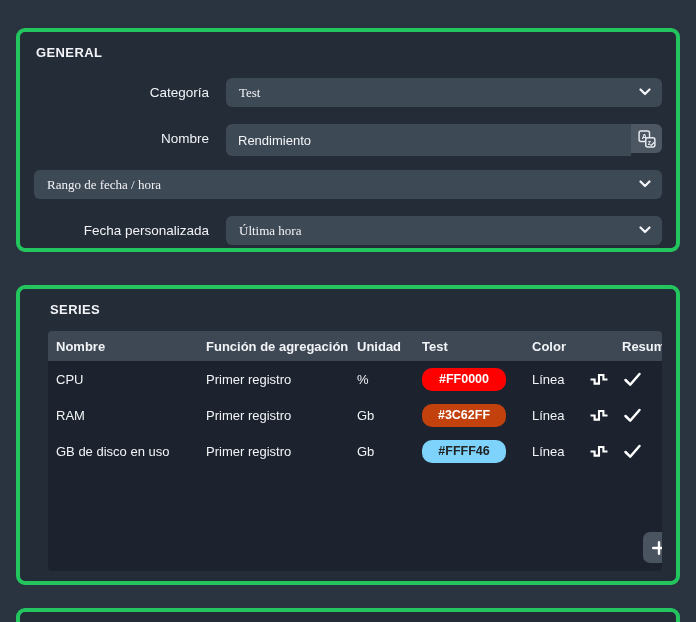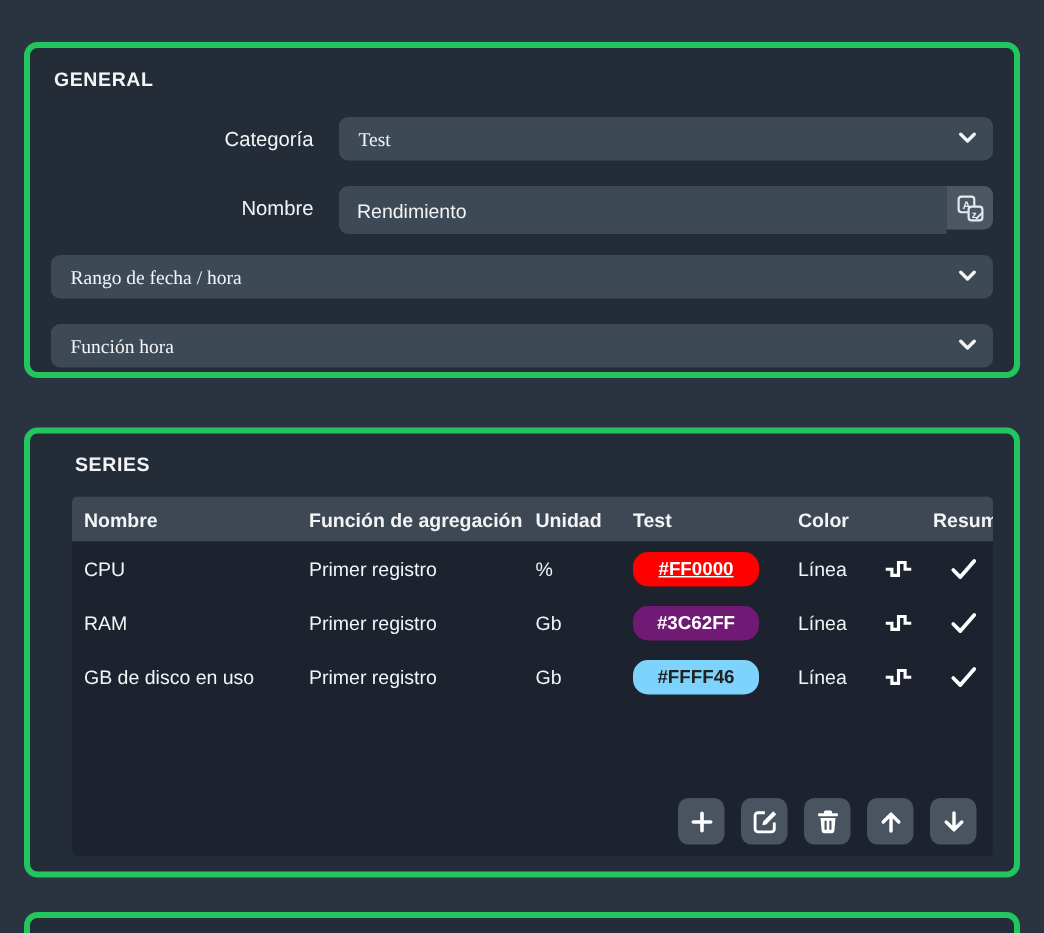--- a/index.html
+++ b/index.html
@@ -87,21 +87,21 @@
     color: #f2f4f7;
     font-size: 13px;
     font-weight: bold;
   }
   .thead .hcell { white-space: nowrap; }
   .thead .hcell.center { text-align: right; }
   .tbody-wrap {
     height: 210px;
     background: #1c232e;
     display: flex;
-    flex-direction: column;
+    flex-direction: row;
   }
   .trow { height: 36px; color: #f2f4f7; font-size: 13px; cursor: pointer; }
   .cell { white-space: nowrap; }
   .cell.center { display: flex; justify-content: center; align-items: center; }
   .badge {
     display: inline-flex;
     align-items: center; justify-content: center;
     width: 84px; height: 23px;
     border-radius: 10px;
     font-size: 12.5px;
@@ -172,23 +172,24 @@
         <span class="chevron">
           <svg width="12" height="8" viewBox="0 0 12 8">
               <polyline points="1.5,1.5 6,6 10.5,1.5" fill="none" stroke="#f2f4f7" stroke-width="2.2" stroke-linecap="round" stroke-linejoin="round"></polyline>
             </svg>
         </span>
       </div>
     </div>
   </div>
 
   <div class="form-row">
+    <label class="form-label">Fecha personalizada</label>
     <div class="control">
       <div class="select">
-        <span>Función hora</span>
+        <span>Última hora</span>
         <span class="chevron">
           <svg width="12" height="8" viewBox="0 0 12 8">
               <polyline points="1.5,1.5 6,6 10.5,1.5" fill="none" stroke="#f2f4f7" stroke-width="2.2" stroke-linecap="round" stroke-linejoin="round"></polyline>
             </svg>
         </span>
       </div>
     </div>
   </div>
 </div>
 
@@ -206,41 +207,41 @@
       <div class="hcell center">Resumen</div>
     </div>
 
     <div class="tbody-wrap">
       <div id="tbody">
   <div class="trow">
     <div class="cell">CPU</div>
     <div class="cell">Primer registro</div>
     <div class="cell">%</div>
     <div class="cell">
-      <span class="badge" style="background: rgb(255, 0, 0); color: rgb(255, 255, 255); text-decoration: underline;">#FF0000</span>
+      <span class="badge" style="background: rgb(255, 0, 0); color: rgb(255, 255, 255);">#FF0000</span>
     </div>
     <div class="cell">Línea</div>
     <div class="cell center">
       <svg width="21" height="21" viewBox="0 0 21 21">
                 <polyline points="1.5,10.5 5.6,10.5 5.6,14.6 10,14.6 10,6 14.4,6 14.4,10.5 18.5,10.5" fill="none" stroke="#fff" stroke-width="2.1"></polyline>
               </svg>
     </div>
     <div class="cell center">
       <svg width="21" height="21" viewBox="0 0 21 21">
                 <polyline points="3.5,11 8.2,15.7 17.5,5" fill="none" stroke="#fff" stroke-width="2.5" stroke-linecap="round" stroke-linejoin="round"></polyline>
               </svg>
     </div>
   </div>
 
   <div class="trow">
     <div class="cell">RAM</div>
     <div class="cell">Primer registro</div>
     <div class="cell">Gb</div>
     <div class="cell">
-      <span class="badge" style="background: #701a75; color: rgb(255, 255, 255);">#3C62FF</span>
+      <span class="badge" style="background: #c2410c; color: rgb(255, 255, 255);">#3C62FF</span>
     </div>
     <div class="cell">Línea</div>
     <div class="cell center">
       <svg width="21" height="21" viewBox="0 0 21 21">
                 <polyline points="1.5,10.5 5.6,10.5 5.6,14.6 10,14.6 10,6 14.4,6 14.4,10.5 18.5,10.5" fill="none" stroke="#fff" stroke-width="2.1"></polyline>
               </svg>
     </div>
     <div class="cell center">
       <svg width="21" height="21" viewBox="0 0 21 21">
                 <polyline points="3.5,11 8.2,15.7 17.5,5" fill="none" stroke="#fff" stroke-width="2.5" stroke-linecap="round" stroke-linejoin="round"></polyline>

